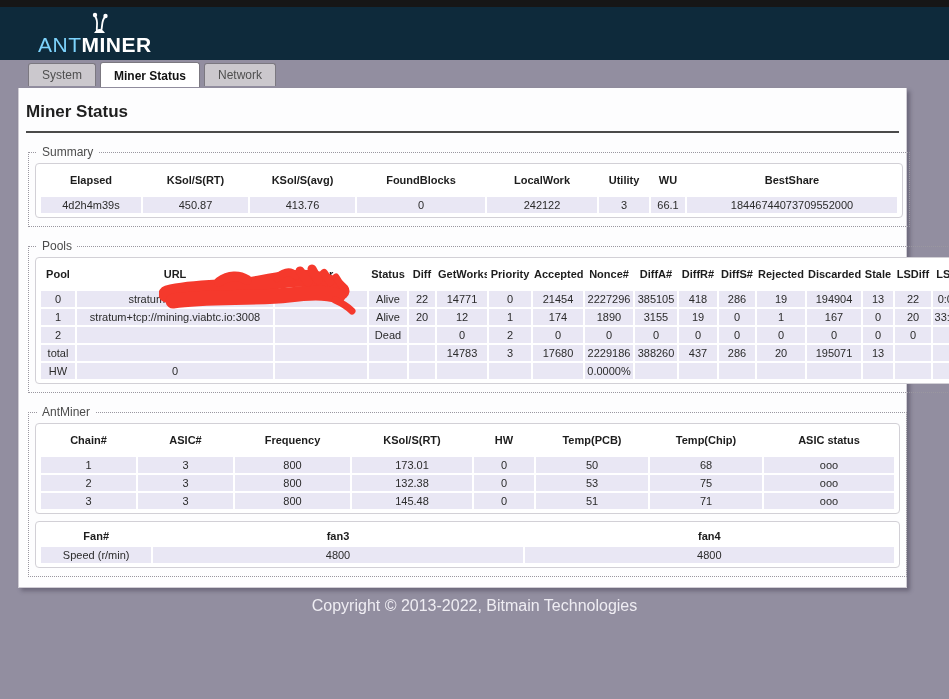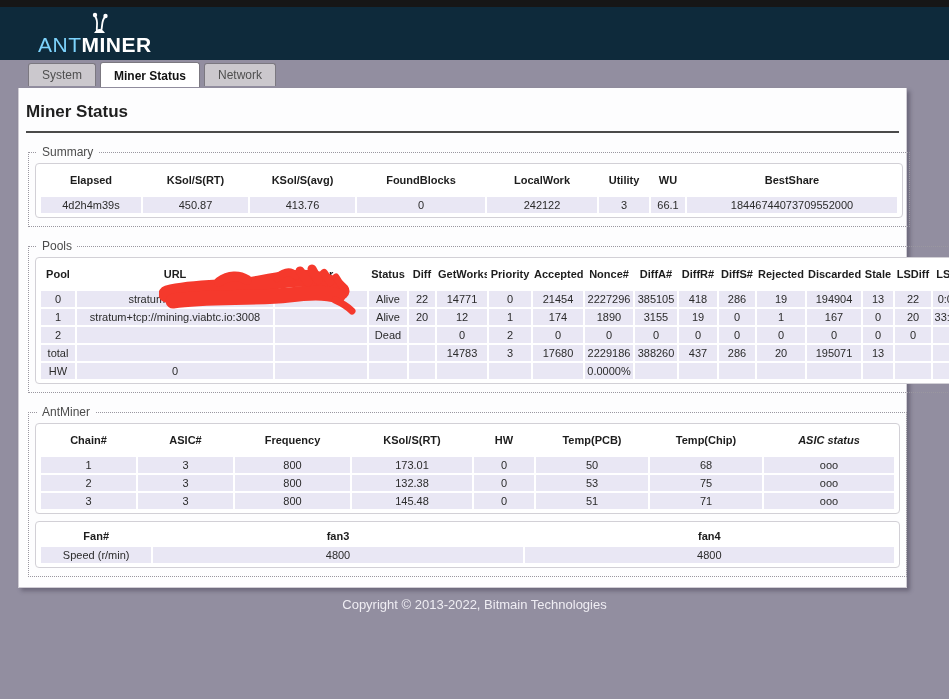--- a/index.html
+++ b/index.html
@@ -59,29 +59,29 @@
   .t-pools th:nth-child(7){width:42px;}  .t-pools th:nth-child(8){width:50px;}
   .t-pools th:nth-child(9){width:48px;}  .t-pools th:nth-child(10){width:42px;}
   .t-pools th:nth-child(11){width:38px;} .t-pools th:nth-child(12){width:36px;}
   .t-pools th:nth-child(13){width:48px;} .t-pools th:nth-child(14){width:54px;}
   .t-pools th:nth-child(15){width:30px;} .t-pools th:nth-child(16){width:36px;}
   .t-pools th:nth-child(17){width:46px;}
 
   .t-chains th:nth-child(1){width:95px;}  .t-chains th:nth-child(2){width:95px;}
   .t-chains th:nth-child(3){width:115px;} .t-chains th:nth-child(4){width:120px;}
   .t-chains th:nth-child(5){width:60px;}  .t-chains th:nth-child(6){width:112px;}
-  .t-chains th:nth-child(7){width:112px;margin-top:16px;} .t-chains th:nth-child(8){width:130px;font-style:italic;}
+  .t-chains th:nth-child(7){width:112px;margin-top:16px;} .t-chains th:nth-child(8){width:130px;}
 
   .t-fans th:nth-child(1){width:13%;text-align:center;} .t-fans th:nth-child(2){width:43.5%;} .t-fans th:nth-child(3){width:43.5%;}
   .t-fans th { padding:4px 1px 3px; }
   .fanbox { margin-top:7px; }
 
   .scribble { position:absolute; left:140px; top:176px; z-index:5; pointer-events:none; }
 
-  .footer { text-align:center; color:#efedf3; font-size:13px; margin-top:9px; }
+  .footer { text-align:center; color:#efedf3; font-size:16px; margin-top:9px; }
 </style>
 </head>
 <body>
 
 <div class="topstrip"></div>
 
 <div class="navbar">
   <div class="logo">
     <div class="logo-icon">
       <svg width="26" height="23" viewBox="0 0 26 23">

